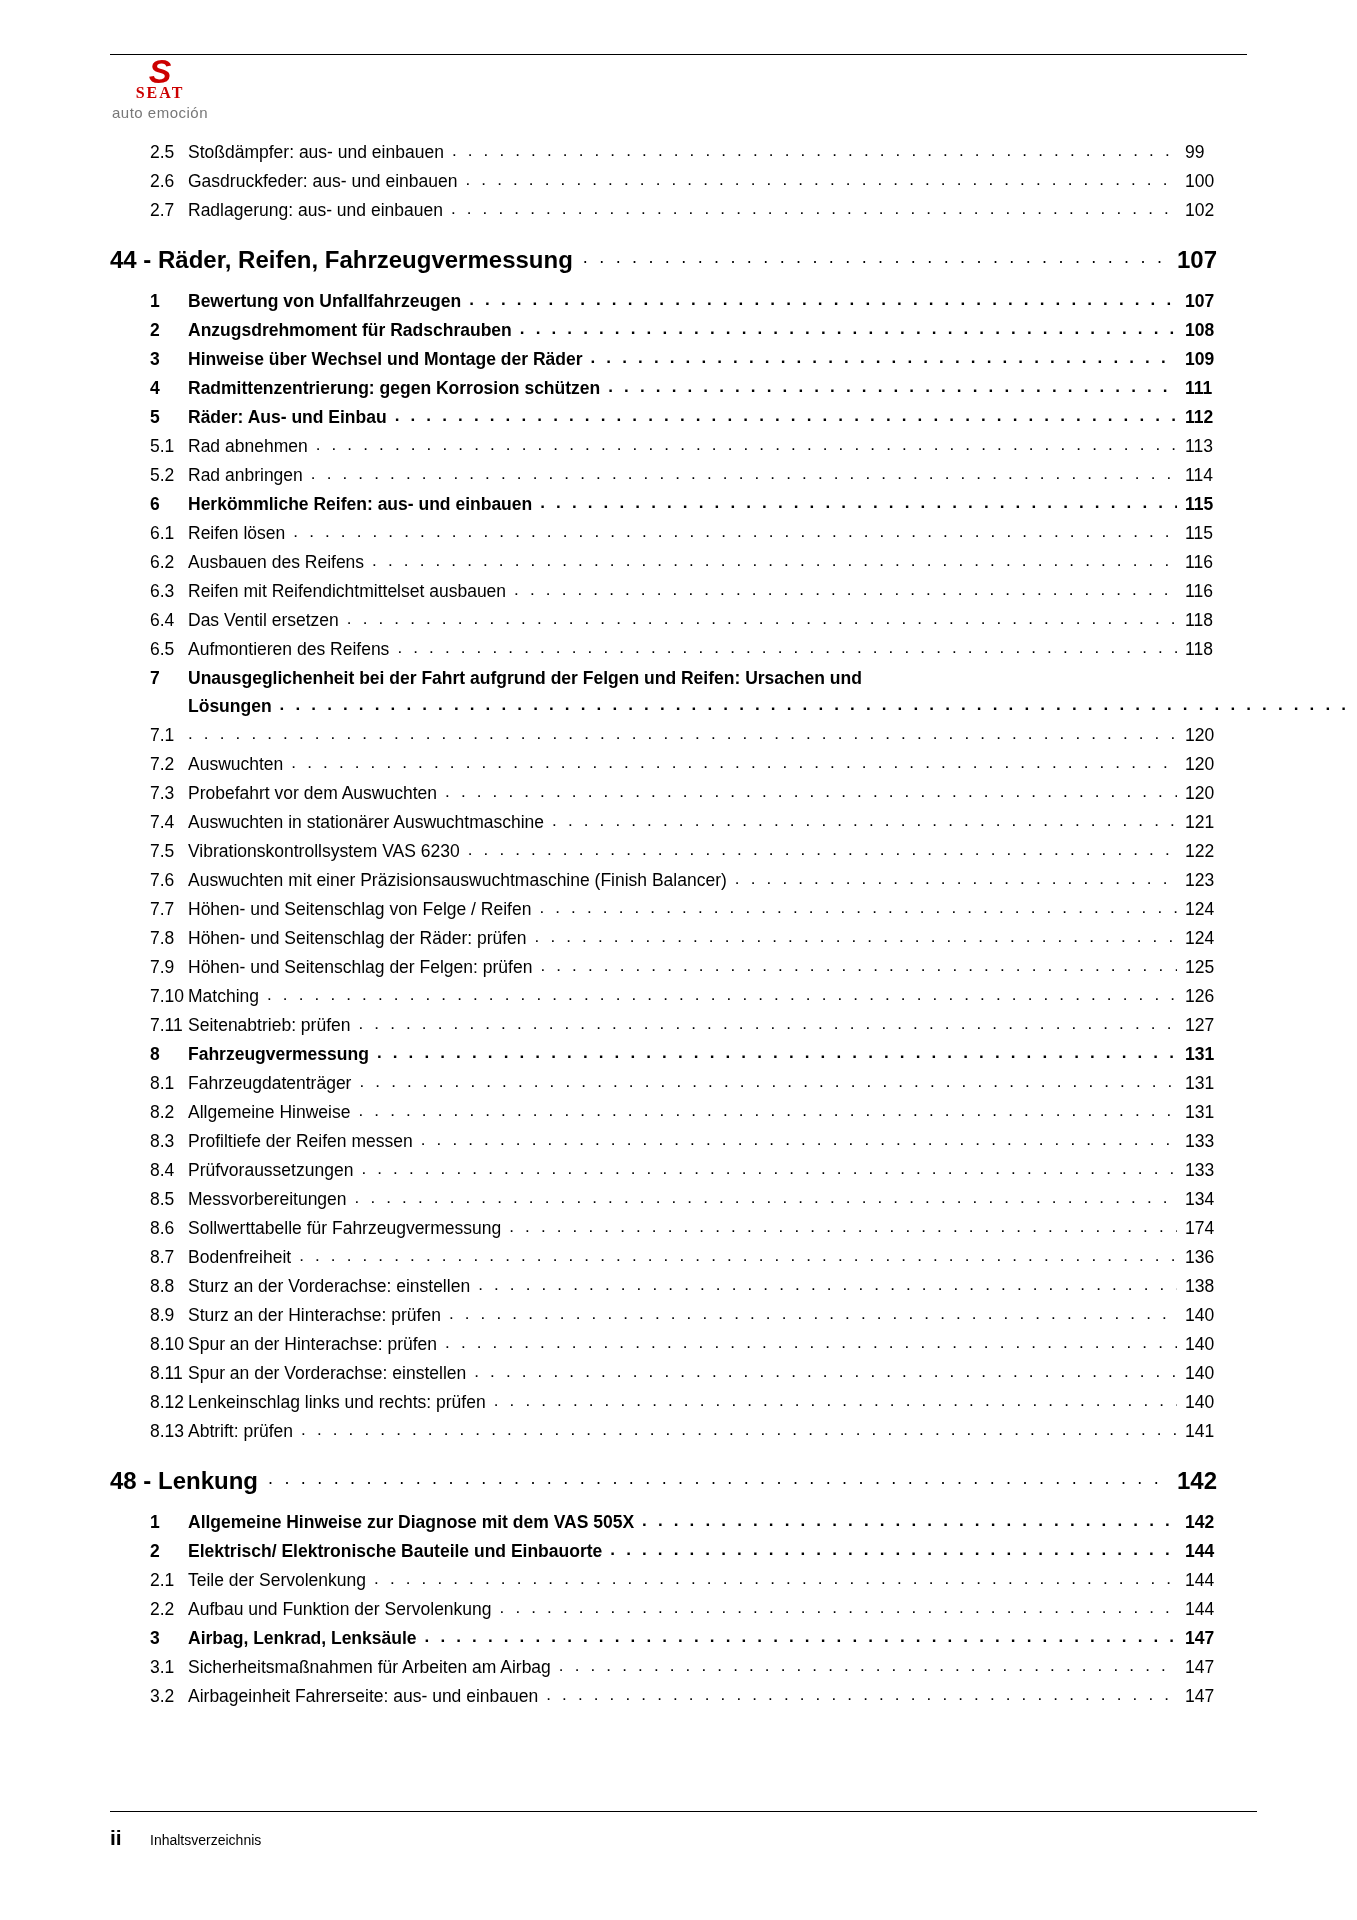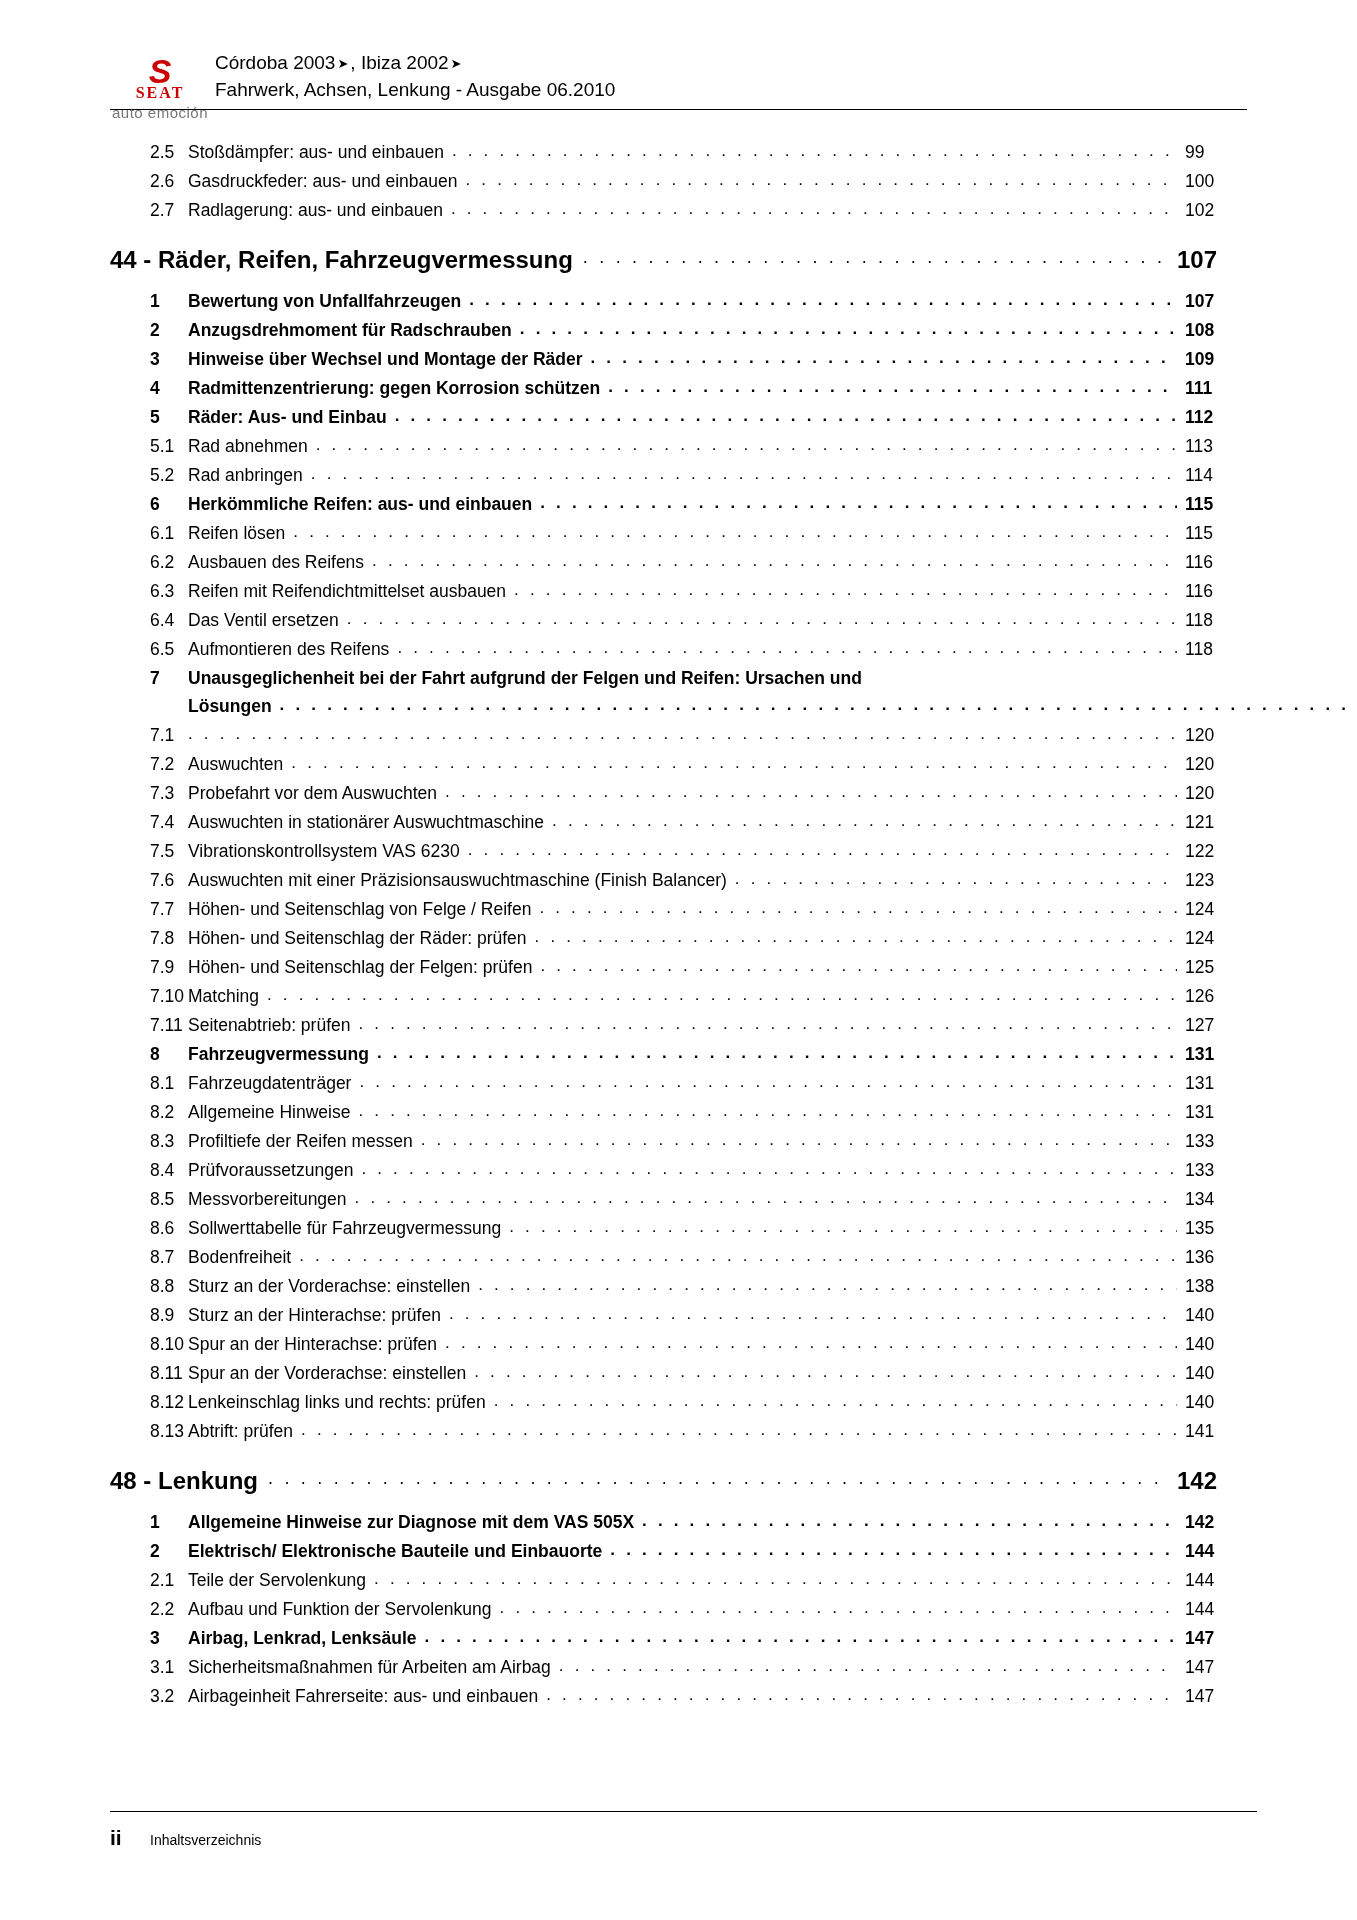--- a/index.html
+++ b/index.html
@@ -187,26 +187,20 @@
 <body>
 
 <div class="page">
 
   <div class="header">
     <div class="logo">
       <span class="s">S</span>
       <span class="mark">SEAT</span>
       <span class="tag">auto emoción</span>
     </div>
-    <div class="header-text">
-      <div class="header-line1">
-        <span>Córdoba 2003</span><span class="arrow">➤</span><span>, Ibiza 2002</span><span class="arrow">➤</span>
-      </div>
-      <div class="header-line2">Fahrwerk, Achsen, Lenkung - Ausgabe 06.2010</div>
-    </div>
     <hr class="rule">
   </div>
 
   <div class="toc">
 
     <div class="row">
       <span class="num">2.5</span>
       <span class="title">Stoßdämpfer: aus- und einbauen</span>
       <span class="dots">. . . . . . . . . . . . . . . . . . . . . . . . . . . . . . . . . . . . . . . . . . . . . . . . . . . . . . . . . . . . . . . . . . . . . . . . . . . . . . . . . . . . . . . . . . . . . . . . . . .</span>
       <span class="page-no">99</span>
@@ -423,21 +417,21 @@
         <div class="row">
           <span class="num">8.5</span>
           <span class="title">Messvorbereitungen</span>
           <span class="dots">. . . . . . . . . . . . . . . . . . . . . . . . . . . . . . . . . . . . . . . . . . . . . . . . . . . . . . . . . . . . . . . . . . . . . . . . . . . . . . . . . . . . . . . . . .</span>
           <span class="page-no">134</span>
         </div>
         <div class="row">
           <span class="num">8.6</span>
           <span class="title">Sollwerttabelle für Fahrzeugvermessung</span>
           <span class="dots">. . . . . . . . . . . . . . . . . . . . . . . . . . . . . . . . . . . . . . . . . . . . . . . . . . . . . . . . . . . . . . . . . . . . . . . . . . . . . . . . . . . . . . . . . .</span>
-          <span class="page-no">135</span>
+          <span class="page-no">174</span>
         </div>
         <div class="row">
           <span class="num">8.7</span>
           <span class="title">Bodenfreiheit</span>
           <span class="dots">. . . . . . . . . . . . . . . . . . . . . . . . . . . . . . . . . . . . . . . . . . . . . . . . . . . . . . . . . . . . . . . . . . . . . . . . . . . . . . . . . . . . . . . . . .</span>
           <span class="page-no">136</span>
         </div>
         <div class="row">
           <span class="num">8.8</span>
           <span class="title">Sturz an der Vorderachse: einstellen</span>

